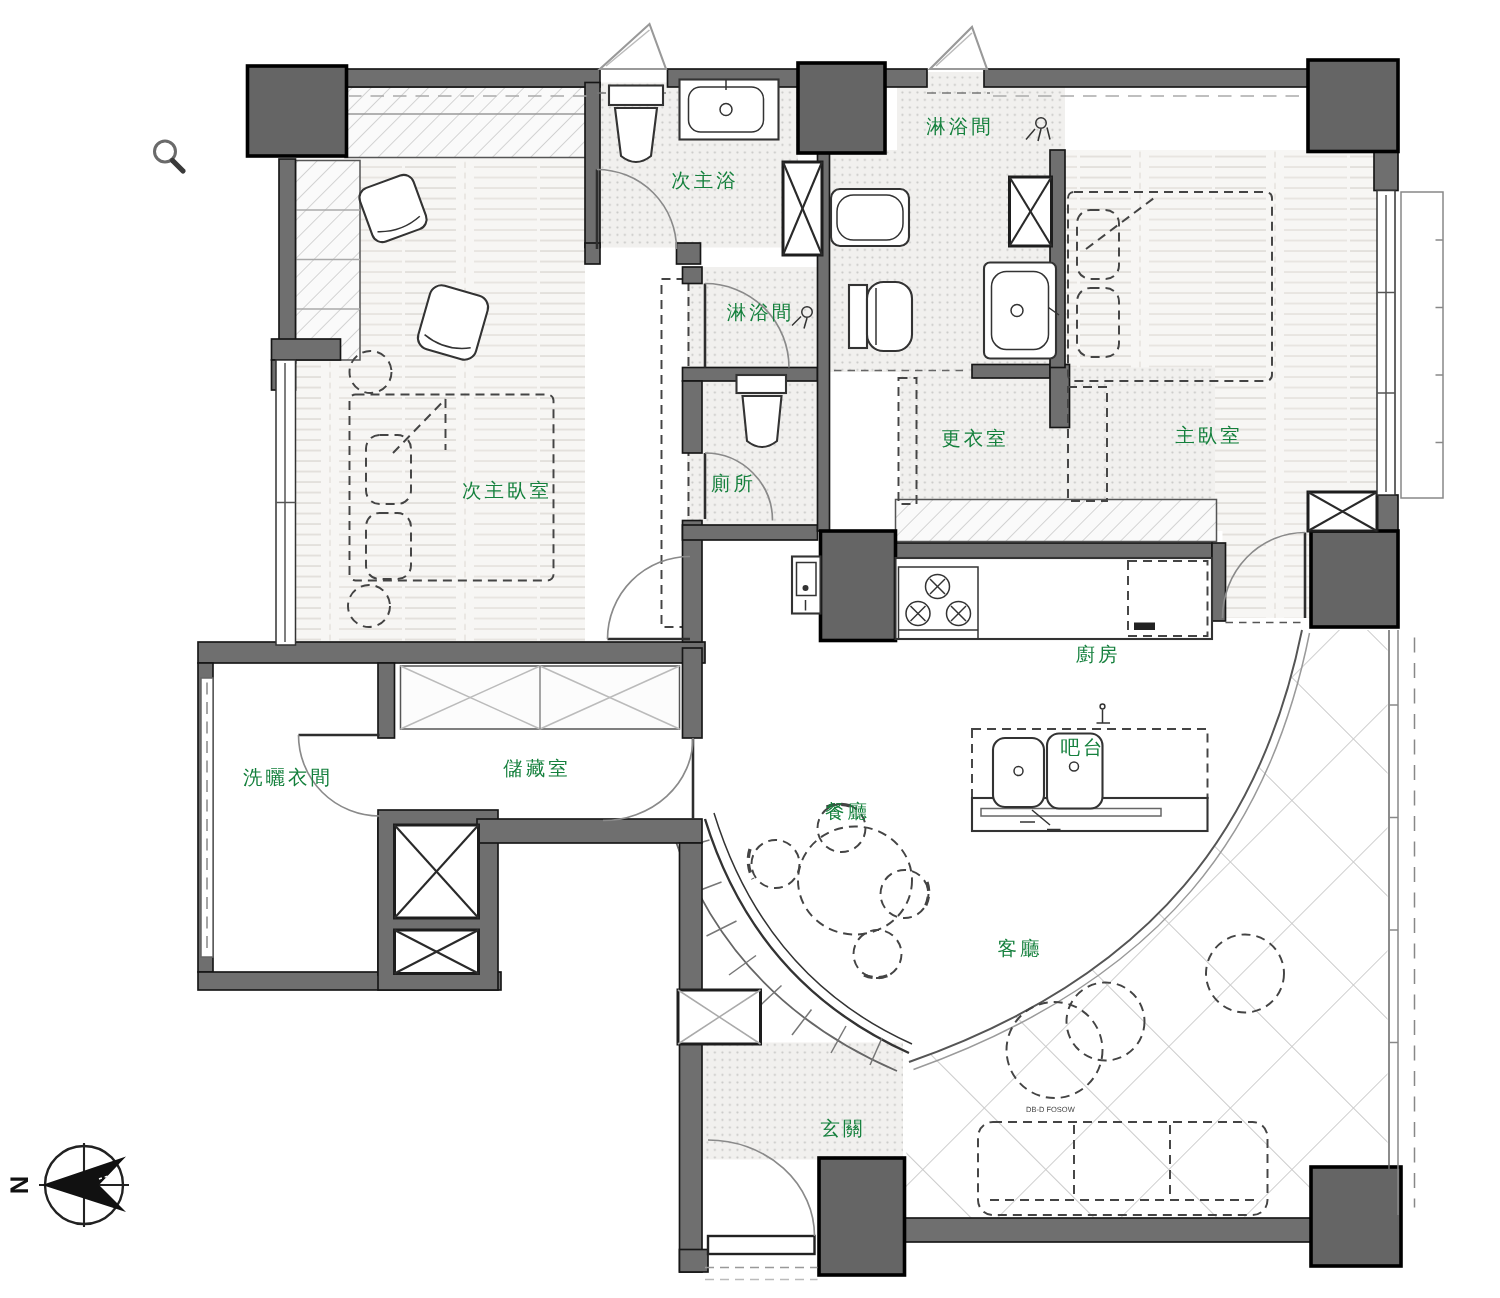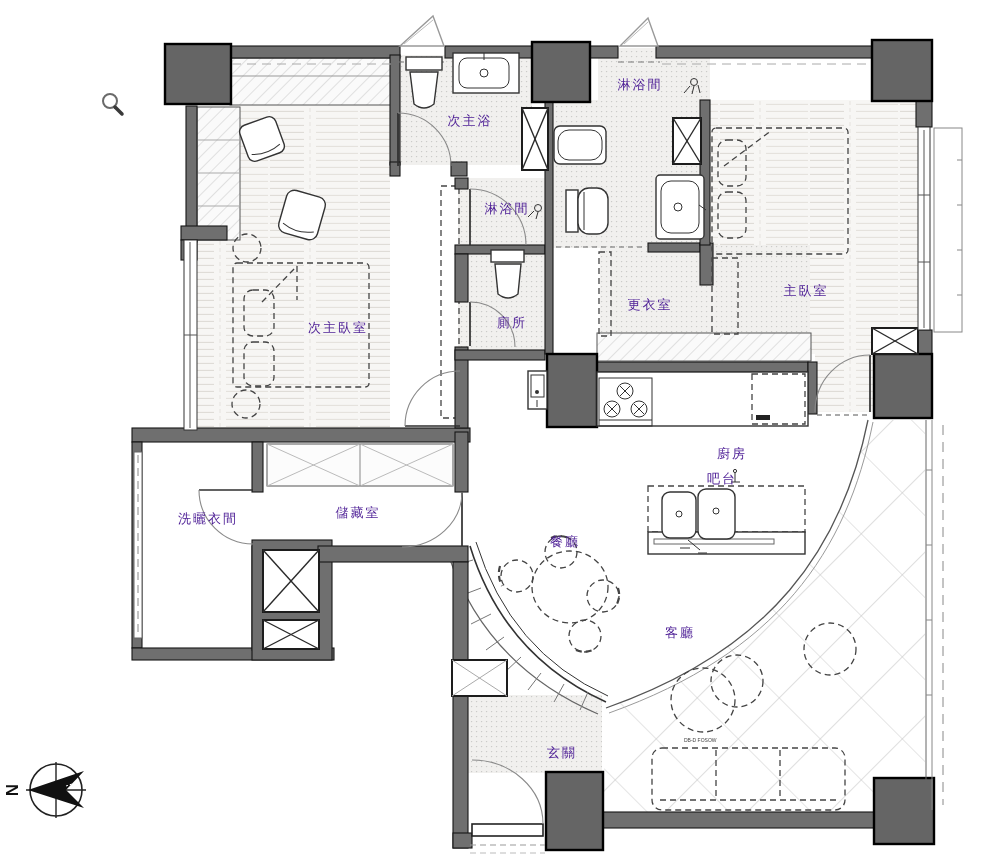--- a/index.html
+++ b/index.html
@@ -1,20 +1,20 @@
 <!DOCTYPE html>
 <html><head>
 <meta charset="utf-8">
 <style>
   html,body{margin:0;padding:0;background:#fff;}
   #stage{position:relative;width:1000px;height:865px;background:#fff;overflow:hidden;
          font-family:"Liberation Sans",sans-serif;}
   #plansvg{position:absolute;left:0;top:0;}
   .rl{position:absolute;transform:translate(-50%,-50%);font-size:13px;line-height:1;
-      color:#4c1d95;letter-spacing:2px;white-space:nowrap;}
+      color:#15803d;letter-spacing:2px;white-space:nowrap;}
   .rl.sm{font-size:5px;letter-spacing:0;color:#444;transform:translate(0,0);}
   
   .wall{fill:#6f6f6f;stroke:#161616;stroke-width:1.1;}
   .col{fill:#656565;stroke:#000;stroke-width:2.4;}
   .fx{fill:#fff;stroke:#333;stroke-width:1.4;}
   .fxin{fill:none;stroke:#333;stroke-width:1;}
   .dash{fill:none;stroke:#444;stroke-width:1.3;stroke-dasharray:6 4;}
   .door{fill:none;stroke:#8a8a8a;stroke-width:1.1;}
   .leaf{stroke:#2e2e2e;stroke-width:1.7;}
   .thin{fill:none;stroke:#888;stroke-width:1;}
@@ -408,25 +408,25 @@
   <g>
     <circle cx="110" cy="101" r="7" fill="none" stroke="#6a6a6a" stroke-width="2"></circle>
     <line x1="115" y1="107" x2="122" y2="114" stroke="#3a3a3a" stroke-width="3.5" stroke-linecap="round"></line>
   </g>
 </svg>
 
 <span class="rl" style="left:470px;top:120px">次主浴</span>
 <span class="rl" style="left:640px;top:84px">淋浴間</span>
 <span class="rl" style="left:507px;top:208px">淋浴間</span>
 <span class="rl" style="left:338px;top:327px">次主臥室</span>
-<span class="rl" style="left:512px;top:322px">廁所</span>
-<span class="rl" style="left:650px;top:304px">更衣室</span>
+<span class="rl" style="left:489px;top:322px">廁所</span>
+<span class="rl" style="left:650px;top:292px">更衣室</span>
 <span class="rl" style="left:806px;top:290px">主臥室</span>
-<span class="rl" style="left:732px;top:453px">廚房</span>
-<span class="rl" style="left:722px;top:478px">吧台</span>
-<span class="rl" style="left:208px;top:518px">洗曬衣間</span>
+<span class="rl" style="left:732px;top:436px">廚房</span>
+<span class="rl" style="left:722px;top:498px">吧台</span>
+<span class="rl" style="left:192px;top:518px">洗曬衣間</span>
 <span class="rl" style="left:358px;top:512px">儲藏室</span>
 <span class="rl" style="left:565px;top:541px">餐廳</span>
 <span class="rl" style="left:680px;top:632px">客廳</span>
 <span class="rl" style="left:562px;top:752px">玄關</span>
 <span class="rl sm" style="left:684px;top:738px">DB-D FOSOW</span>
 
 </div>
 
 </body></html>

